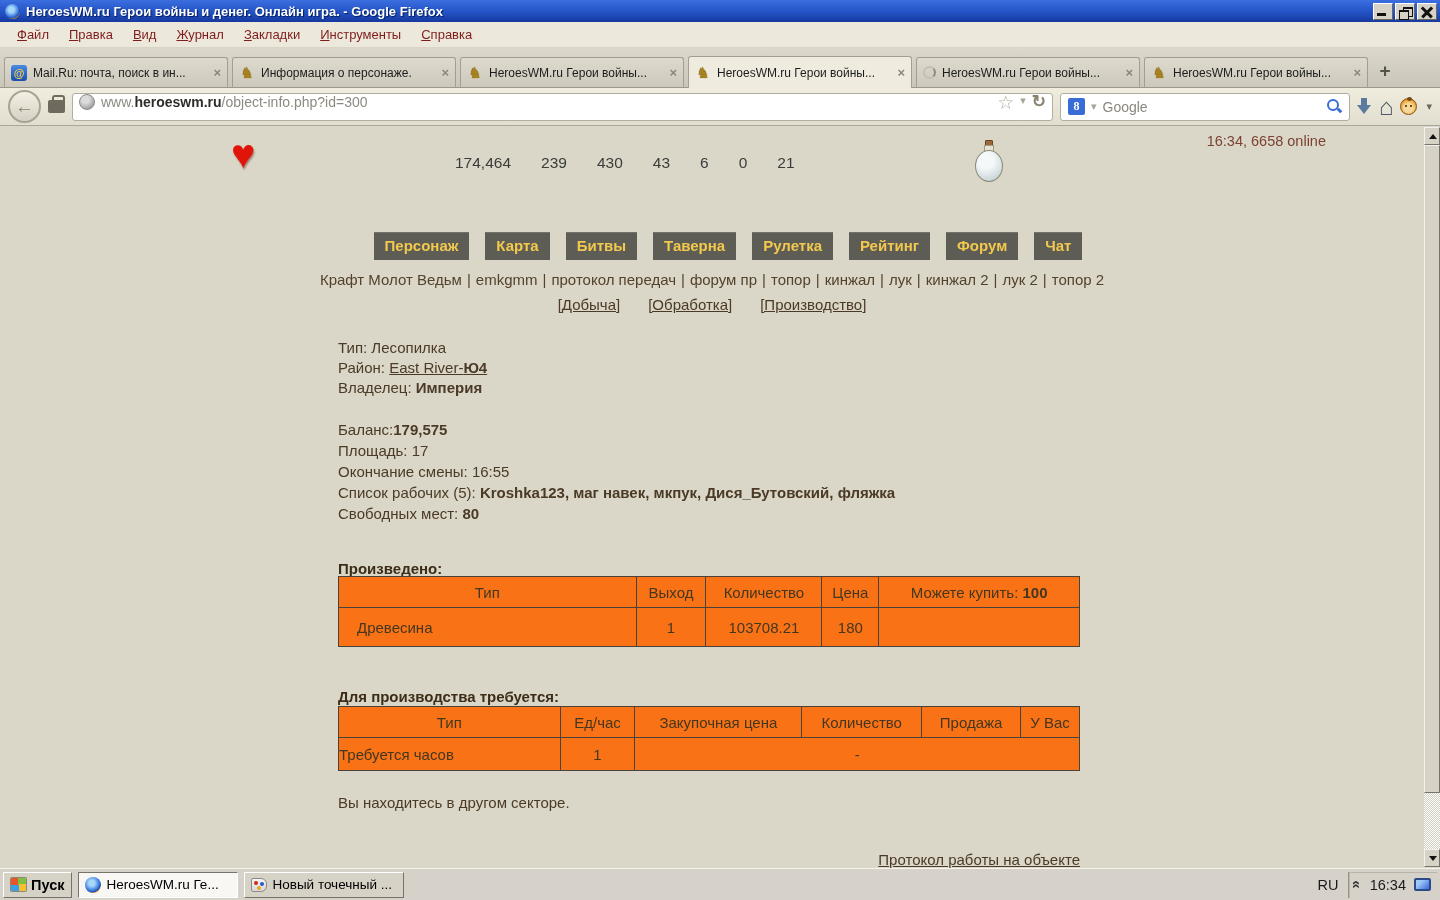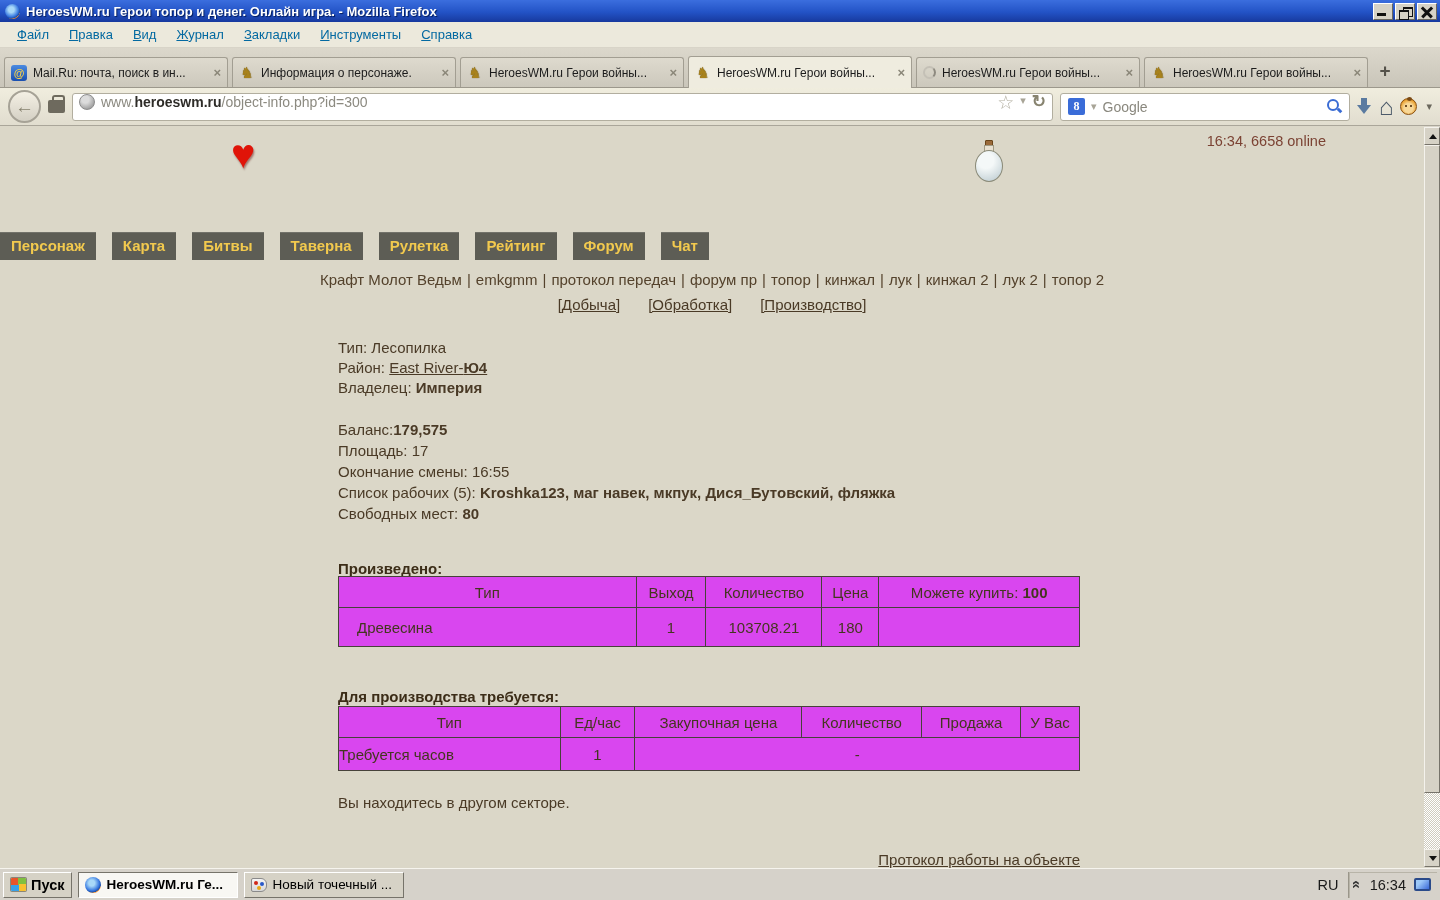--- a/index.html
+++ b/index.html
@@ -19,21 +19,21 @@
   .winbtn.minb::after { content:""; position:absolute; left:3px; bottom:3px; width:9px; height:3px; background:#111; }
   .winbtn.resb::before { content:""; position:absolute; left:7px; top:3px; width:8px; height:7px; border:1px solid #111; border-top-width:2px; background:#d6d2c6; }
   .winbtn.resb::after { content:""; position:absolute; left:3px; top:6px; width:8px; height:7px; border:1px solid #111; border-top-width:2px; background:#d6d2c6; }
   .winbtn.clsb::before, .winbtn.clsb::after { content:""; position:absolute; left:2px; top:7px; width:14px; height:2.5px; background:#111; }
   .winbtn.clsb::before { transform:rotate(45deg); }
   .winbtn.clsb::after { transform:rotate(-45deg); }
 
   
   .menubar { height:26px; background:#ece9dc; display:flex; align-items:center; padding-left:8px; gap:2px;
     border-bottom:1px solid #d8d4c8; }
-  .menu-item { display:inline-block; font-size:13px; color:#0369a1; padding:3px 9px; }
+  .menu-item { display:inline-block; font-size:13px; color:#7f1d1d; padding:3px 9px; }
   .menu-item::first-letter { text-decoration:underline; }
 
   
   .tabstrip { height:40px; background:linear-gradient(#dcd8cc,#c9c5b9); display:flex; align-items:flex-end;
     padding:0 4px; gap:4px; border-bottom:1px solid #9c988c; }
   .tab { width:224px; height:30px; background:linear-gradient(#dedace,#ccc8bc); border:1px solid #a29e92;
     border-bottom:none; border-radius:3px 3px 0 0; display:flex; align-items:center; padding:0 6px; gap:6px; }
   .tab.active { background:#efecdf; height:32px; position:relative; z-index:2; margin-bottom:-1px; }
   .tab .tab-title { flex:1; font-size:12px; color:#1c1c1c; white-space:nowrap; overflow:hidden; }
   .tab .tab-close { color:#8a8678; font-size:13px; font-weight:bold; line-height:12px; }
@@ -86,33 +86,33 @@
   .content { position:relative; flex:1; background:#dbd7c8; overflow:hidden; color:#4a3a26; font-size:15px; }
   .status-right { position:absolute; top:7px; right:114px; color:#7b4233; font-size:14.5px; }
   .heart-ic { position:absolute; left:231px; top:8px; color:#e01408; font-size:41px; line-height:40px;
     text-shadow:1px 2px 2px rgba(90,0,0,.45); }
   .counters { position:absolute; left:455px; top:28px; display:flex; gap:30px; color:#3b3b3b; font-size:15.5px; }
   .flask { position:absolute; left:973px; top:14px; width:32px; height:42px; }
   .flask .cork { position:absolute; left:12px; top:0; width:8px; height:6px; background:#9a6a3a; border:1px solid #6a4418; border-radius:1px; }
   .flask .neck { position:absolute; left:11px; top:5px; width:10px; height:7px; background:#e8e0d0; border:1px solid #a09a84; }
   .flask .body { position:absolute; left:2px; top:10px; width:28px; height:32px; border-radius:50%;
     background:radial-gradient(circle at 38% 32%, #f4f8f8 0 30%, #ccd8dc 75%, #aeb8ba 100%); border:1px solid #8a8a78; }
-  .navbtn-row { position:absolute; top:106px; left:0; width:1424px; display:flex; gap:16px; }
+  .navbtn-row { position:absolute; top:106px; left:16px; width:1424px; display:flex; justify-content:center; gap:16px; }
   .navbtn { background:#5d5d55; box-shadow:inset 0 1px 0 #72726a; color:#f2c94e; font-weight:bold;
     font-size:15px; padding:5px 11px 6px; }
   .quicklinks { position:absolute; top:145px; left:0; width:1424px; text-align:center; color:#54422c; font-size:15px; }
   .quicklinks .sep { margin:0 5px; color:#54422c; }
   .sectionlinks { position:absolute; top:170px; left:0; width:1424px; display:flex; justify-content:center; gap:28px; }
   .sectionlinks .slink { text-decoration:underline; color:#4a3a26; }
   .info-block { position:absolute; left:338px; top:212px; line-height:20px; }
   .stats-block { position:absolute; left:338px; top:293px; line-height:21px; }
   .b { font-weight:bold; }
   .ulink { text-decoration:underline; }
   .tbl-title { position:absolute; left:338px; font-weight:bold; color:#3c2d18; }
-  .gtable { position:absolute; left:338px; width:742px; border-collapse:collapse; background:#d946ef;
+  .gtable { position:absolute; left:338px; width:742px; border-collapse:collapse; background:#f97316;
     font-size:15px; color:#44361f; }
   .gtable th, .gtable td { border:1px solid #47423a; font-weight:normal; text-align:center; }
   .gtable th { height:31px; }
   .t1 td { height:39px; }
   .t2 td { height:33px; }
   td.lpad { text-align:left; padding-left:18px; }
   td.lpad2 { text-align:left; padding-left:0; }
   .note-line { position:absolute; left:338px; top:668px; }
   .protocol { position:absolute; left:338px; top:725px; width:742px; text-align:right; }
   .protocol span { text-decoration:underline; color:#4a3a26; }
@@ -134,21 +134,21 @@
 
   
   .taskbar { height:32px; background:#d6d2ca; border-top:1px solid #f6f4ee; display:flex; align-items:center;
     padding:2px 3px; gap:6px; }
   .start-btn { height:26px; display:flex; align-items:center; gap:5px; padding:0 7px; background:#d6d2c6;
     border:1px solid; border-color:#fff #76736a #76736a #fff; font-weight:bold; font-size:14.5px; color:#000; }
   .win-flag { width:15px; height:13px; border-radius:1px;
     background:conic-gradient(#80c040 0 25%, #f8c030 0 50%, #38a0e8 0 75%, #e8552a 0); box-shadow:0 0 0 1px #8a8678; }
   .task-btn { height:26px; width:160px; display:flex; align-items:center; gap:5px; padding:0 6px; background:#d6d2c6;
     border:1px solid; border-color:#fff #76736a #76736a #fff; font-size:13.5px; color:#000; white-space:nowrap; overflow:hidden; }
-  .task-btn.active { background:#f8f7f3; border-color:#76736a #fff #fff #76736a; font-weight:bold; }
+  .task-btn.active { background:#f8f7f3; border-color:#76736a #fff #fff #76736a; font-weight:normal; }
   .task-btn .ff-globe { width:16px; height:16px; }
   .paint-ic { width:16px; height:14px; background:linear-gradient(#f4f4f4,#d8d8d8); border:1px solid #8a8a8a;
     border-radius:2px 6px 6px 2px; position:relative; flex:0 0 auto; }
   .paint-ic::after { content:""; position:absolute; left:2px; top:2px; width:4px; height:4px; border-radius:50%;
     background:#d02818; box-shadow:6px 1px 0 #2858c8, 3px 5px 0 #e8a818; }
   .tray { margin-left:auto; display:flex; align-items:center; height:28px; }
   .lang-ind { font-size:14.5px; color:#1a1a1a; padding:0 10px; }
   .tray-box { display:flex; align-items:center; gap:8px; height:26px; padding:0 6px 0 4px;
     border-left:1px solid #9a968a; box-shadow:inset 1px 1px 0 #b8b4a8; }
   .chevron-ic { display:inline-block; transform:rotate(90deg); font-size:15px; color:#333; font-weight:bold; }
@@ -156,21 +156,21 @@
   .monitor-ic { width:17px; height:13px; border:2px solid #2a4a8a; border-radius:2px;
     background:linear-gradient(135deg,#9cc8f8 0 30%,#3a6ad8 100%); }
 </style>
 </head>
 <body>
 
 <div class="screen">
 
   <div class="titlebar">
     <span class="ff-globe"></span>
-    <span class="title-text">HeroesWM.ru Герои топор и денег. Онлайн игра. - Mozilla Firefox</span>
+    <span class="title-text">HeroesWM.ru Герои войны и денег. Онлайн игра. - Google Firefox</span>
     <span class="win-controls">
       <span class="winbtn minb"></span>
       <span class="winbtn resb"></span>
       <span class="winbtn clsb"></span>
     </span>
   </div>
 
   <div class="menubar">
     <span class="menu-item">Файл</span>
     <span class="menu-item">Правка</span>
@@ -233,20 +233,29 @@
     </div>
     <span class="dl-ic"></span>
     <span class="home-ic">⌂</span>
     <span class="monkey-ic"></span>
     <span class="nav-dd">▾</span>
   </div>
 
   <div class="content">
     <div class="status-right">16:34, 6658 online</div>
     <span class="heart-ic">♥</span>
+    <div class="counters">
+      <span>174,464</span>
+      <span>239</span>
+      <span>430</span>
+      <span>43</span>
+      <span>6</span>
+      <span>0</span>
+      <span>21</span>
+    </div>
     <div class="flask">
       <span class="cork"></span>
         <span class="neck"></span>
         <span class="body"></span>
     </div>
 
     <div class="navbtn-row">
       <div class="navbtn">Персонаж</div>
       <div class="navbtn">Карта</div>
       <div class="navbtn">Битвы</div>

